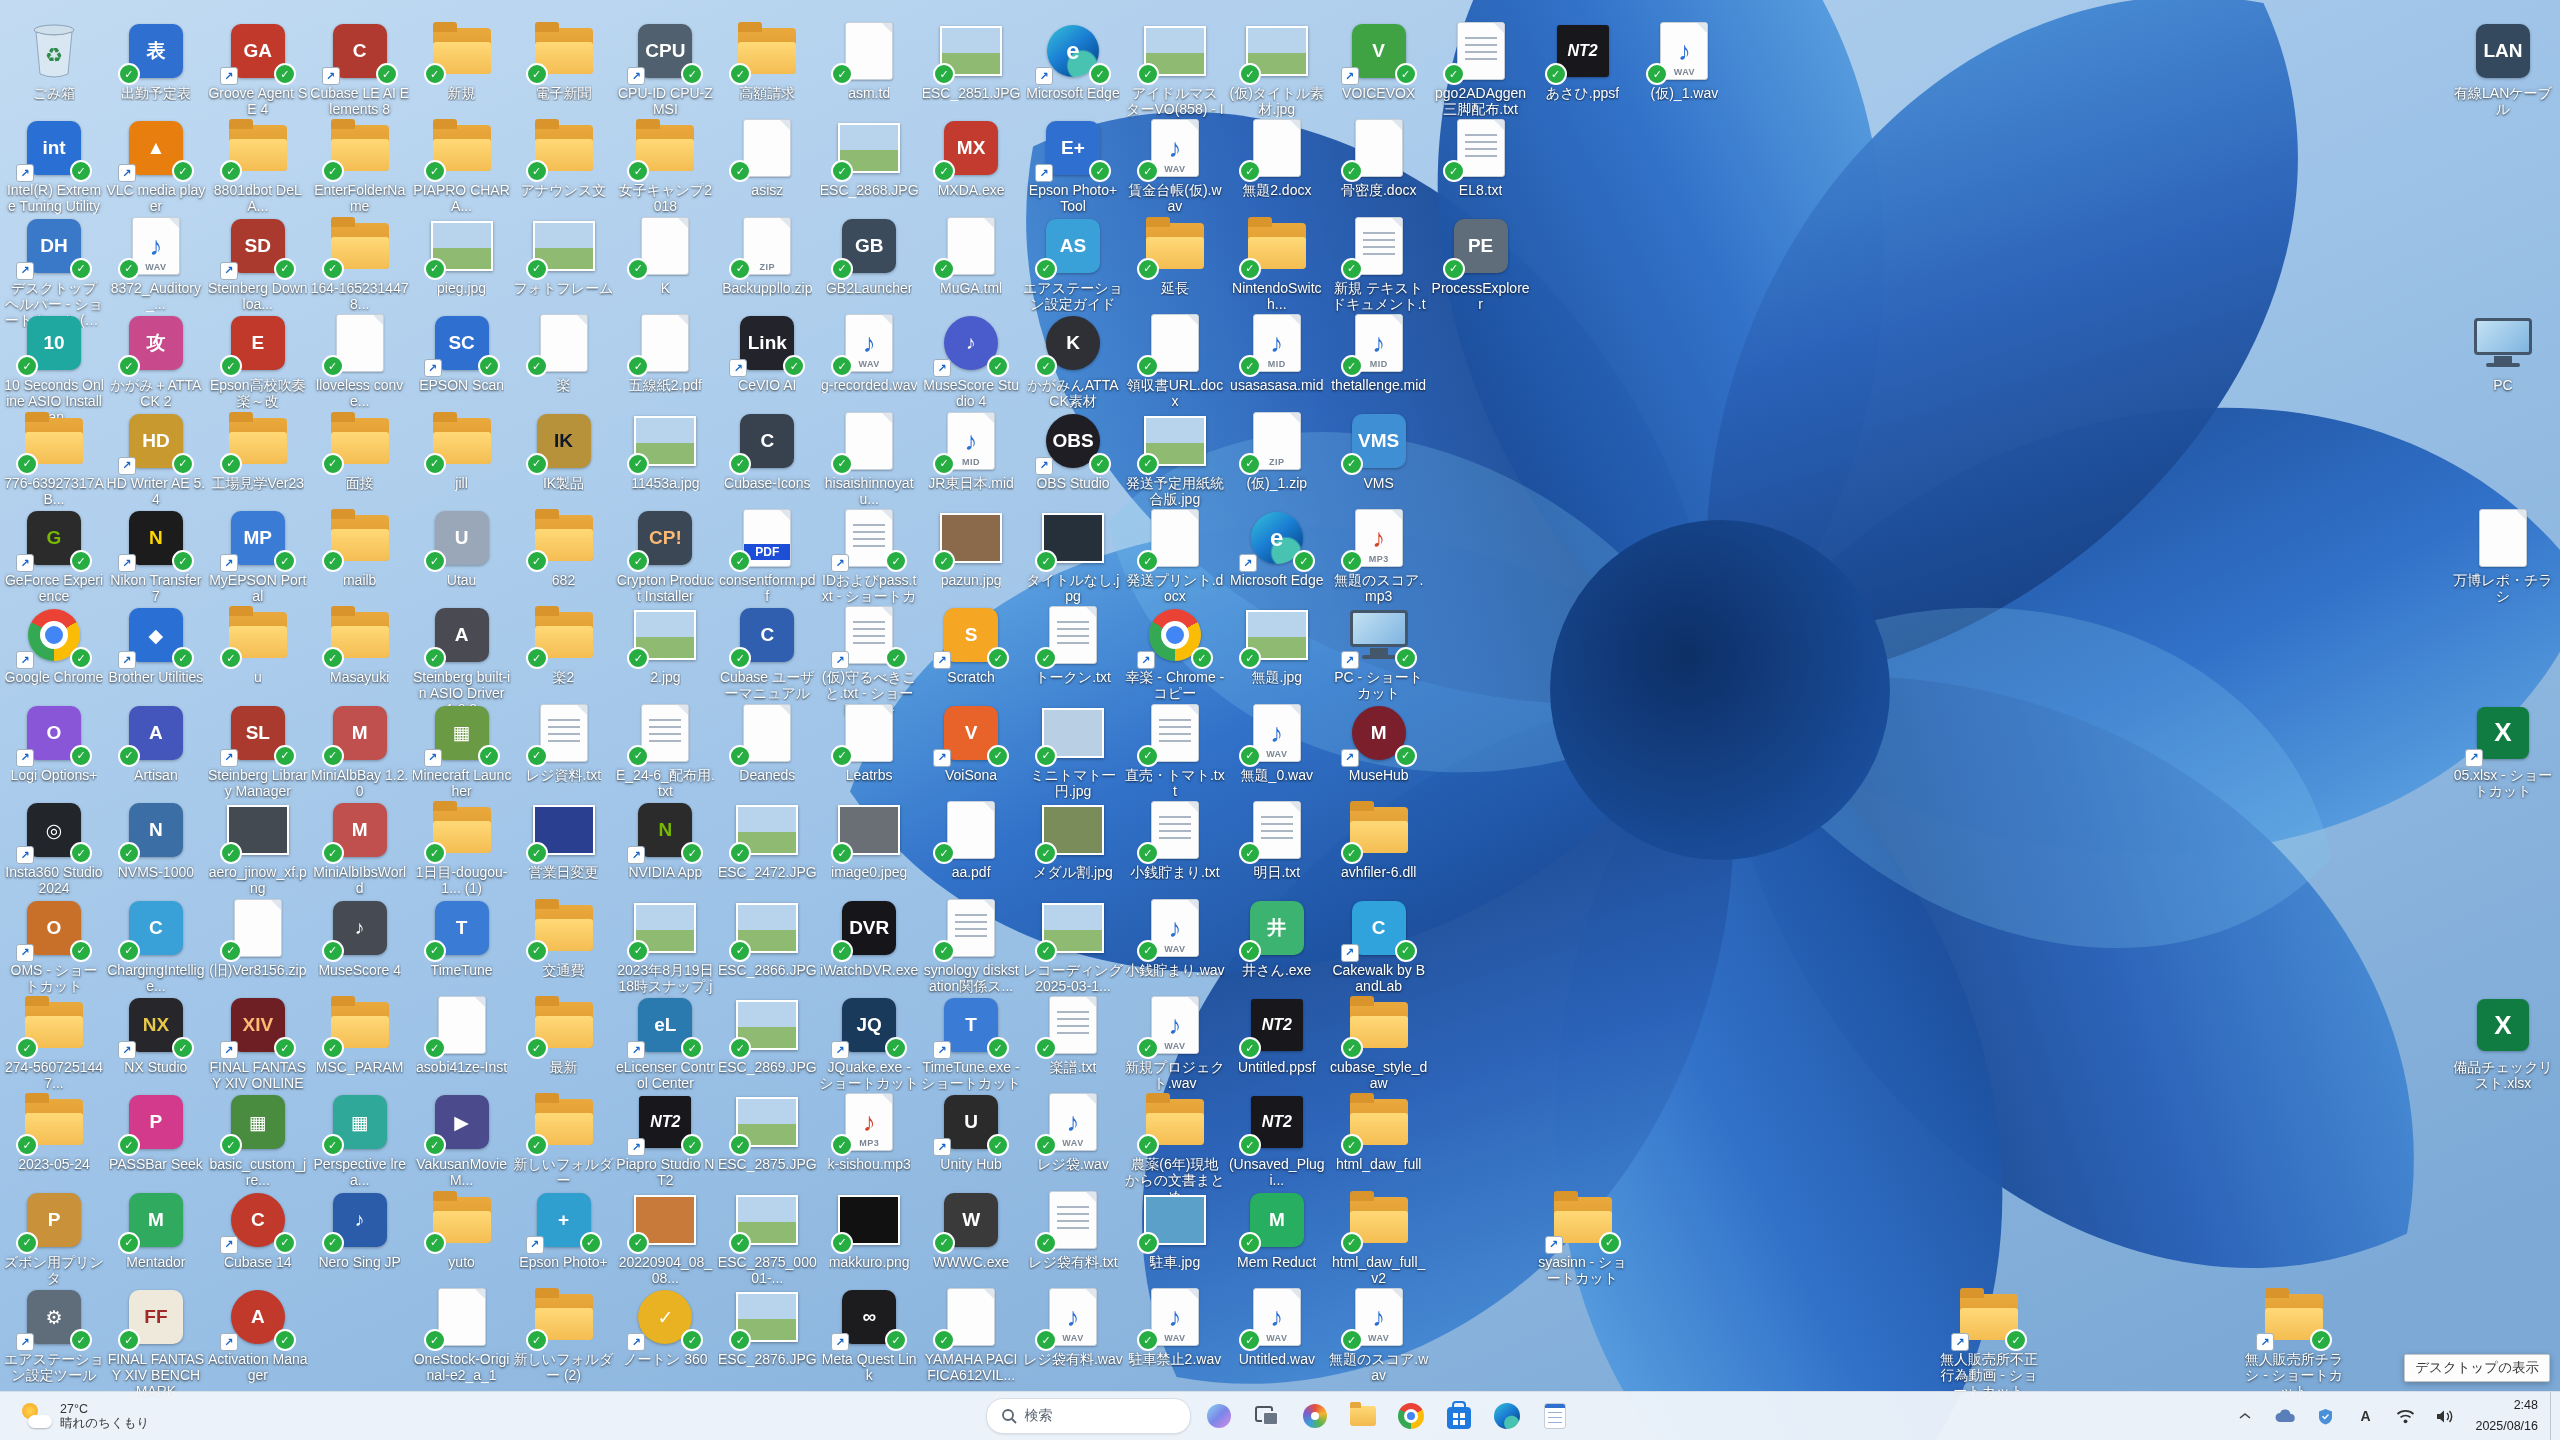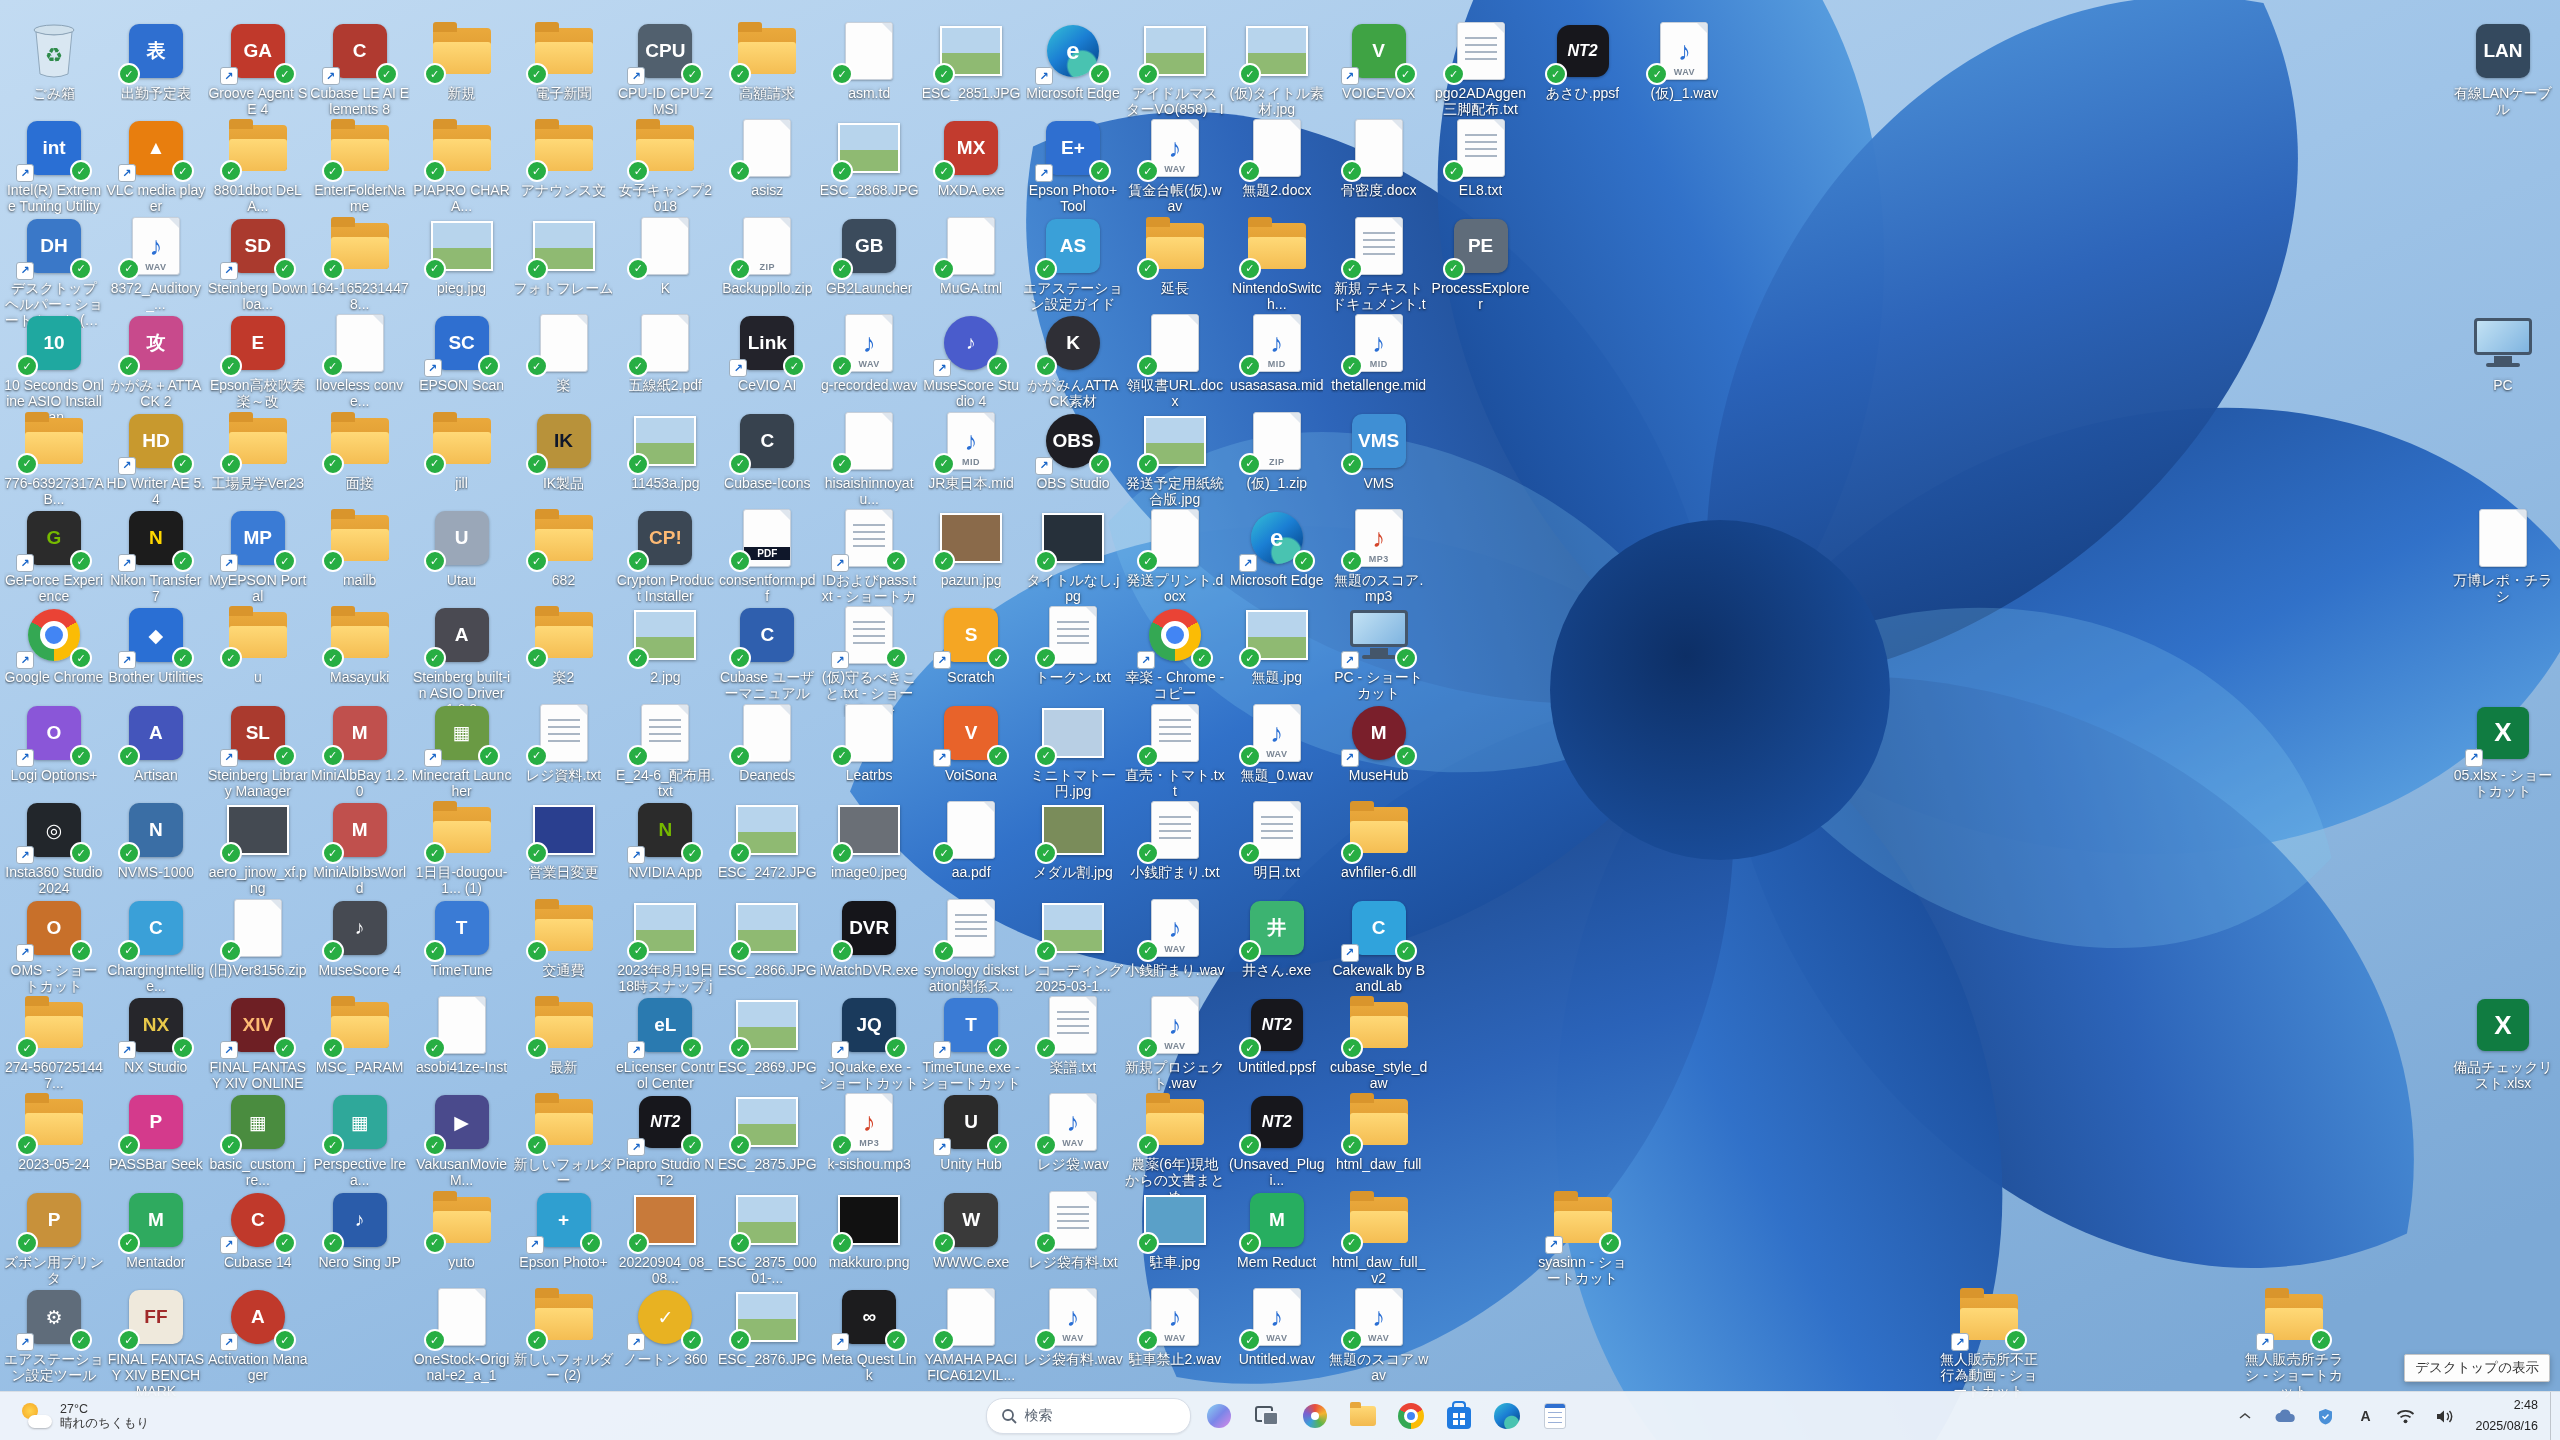--- a/index.html
+++ b/index.html
@@ -27,28 +27,28 @@
     border-radius:3px;box-shadow:0 1px 2px rgba(0,0,0,.25);display:flex;align-items:center;
     justify-content:center;overflow:hidden;}
   .gfile .fold{position:absolute;top:0;right:0;width:0;height:0;
     border-left:10px solid transparent;border-top:10px solid #dfe6ee;}
   .gfile .tl{position:absolute;left:7px;right:7px;top:14px;height:26px;
     background:repeating-linear-gradient(#aab6c4 0 2px,transparent 2px 7px);}
   .gfile .note{font-size:26px;color:#2a6fd4;line-height:1;}
   .gfile .note.red{color:#d4452a;}
   .gfile .ext{position:absolute;bottom:2px;left:0;right:0;text-align:center;
     font-size:9px;font-weight:bold;color:#7a8694;letter-spacing:.5px;}
-  .gfile .pdfband{position:absolute;bottom:6px;left:0;right:0;background:#0f172a;color:#fff;
-    font-size:10px;font-weight:bold;text-align:center;padding:1px 0;}
+  .gfile .pdfband{position:absolute;bottom:6px;left:0;right:0;background:#1d4ed8;color:#fff;
+    font-size:12px;font-weight:bold;text-align:center;padding:1px 0;}
   .gimg{position:relative;width:58px;height:46px;background:#fff;border:2px solid #fff;
     box-shadow:0 1px 3px rgba(0,0,0,.35);display:flex;}
   .gimg .pic{flex:1;background:linear-gradient(#b7d4ec 55%,#8fba72 55%);}
   .gxls{width:52px;height:52px;border-radius:8px;background:#107c41;color:#fff;font-weight:bold;
     font-size:26px;display:flex;align-items:center;justify-content:center;box-shadow:0 1px 3px rgba(0,0,0,.3);}
-  .gnt2{width:52px;height:52px;border-radius:13px;background:#17171c;color:#fff;font-weight:bold;
+  .gnt2{width:52px;height:52px;border-radius:3px;background:#17171c;color:#fff;font-weight:bold;
     font-style:italic;font-size:16px;display:flex;align-items:center;justify-content:center;
     box-shadow:0 1px 3px rgba(0,0,0,.3);}
   .gpc{position:relative;width:58px;height:50px;}
   .gpc .scr{position:absolute;left:0;right:0;top:0;bottom:13px;border:3px solid #44566a;
     border-radius:4px;background:linear-gradient(135deg,#c3e2f4,#7fb4e0);}
   .gpc .std{position:absolute;bottom:5px;left:50%;transform:translateX(-50%);width:18px;height:7px;background:#44566a;}
   .gpc .base{position:absolute;bottom:1px;left:50%;transform:translateX(-50%);width:34px;height:4px;
     background:#44566a;border-radius:2px;}
   .gapp{width:54px;height:54px;border-radius:10px;display:flex;align-items:center;justify-content:center;
     color:#fff;font-weight:bold;font-size:19px;box-shadow:0 1px 3px rgba(0,0,0,.3);text-align:center;}

